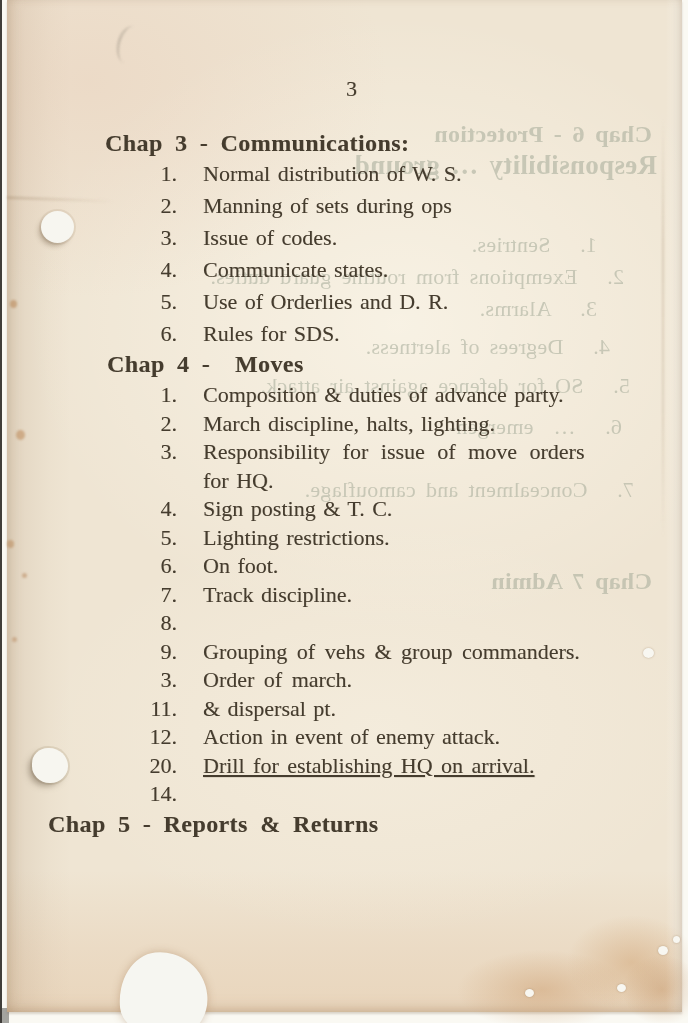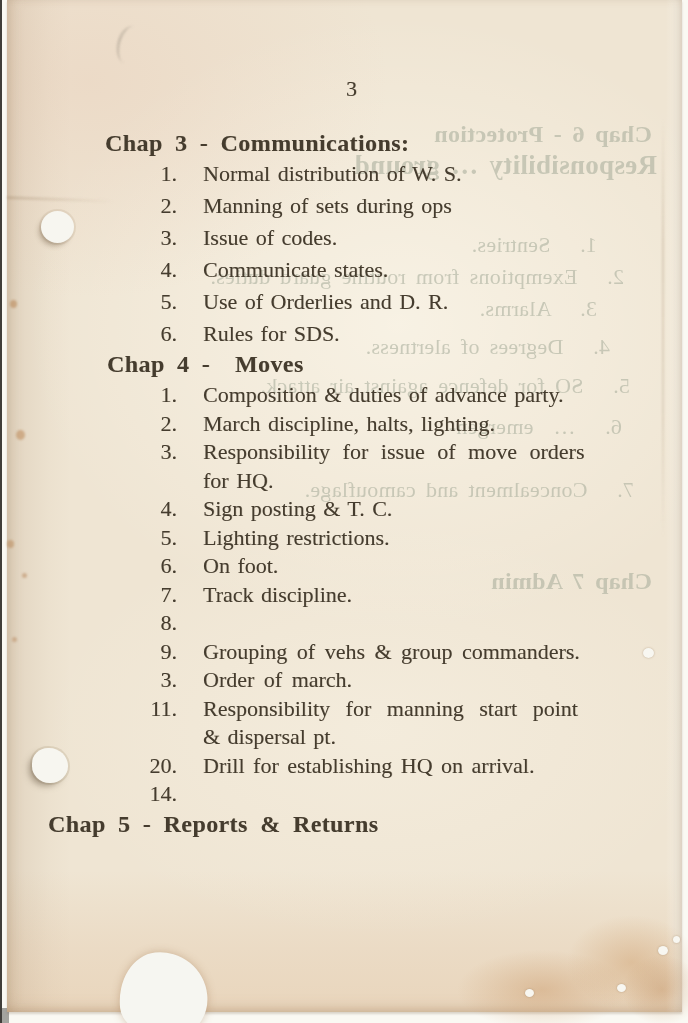--- a/index.html
+++ b/index.html
@@ -204,28 +204,33 @@
             </li>
             <li class="row">
               <span class="num">3.</span>
               <span class="txt">
                 <div class="line" style="word-spacing: 4px;">Order of march.</div>
               </span>
             </li>
             <li class="row">
               <span class="num">11.</span>
               <span class="txt">
-                <div class="line" style="word-spacing: 10px;">Responsibility for manning start point</div>
                 <div class="line">&amp; dispersal pt.</div>
               </span>
             </li>
             <li class="row">
+              <span class="num">12.</span>
+              <span class="txt">
+                <div class="line">Action in event of enemy attack.</div>
+              </span>
+            </li>
+            <li class="row">
               <span class="num">20.</span>
               <span class="txt">
-                <div class="line" style="word-spacing: 3px;">Drill for establishing HQ on arrival.</div>
+                <div class="line" style="word-spacing: 3px; text-decoration: underline;">Drill for establishing HQ on arrival.</div>
               </span>
             </li>
             <li class="row">
               <span class="num">14.</span>
               <span class="txt">
               </span>
             </li>
           </ul>
         </div>
         <div class="section s2">

